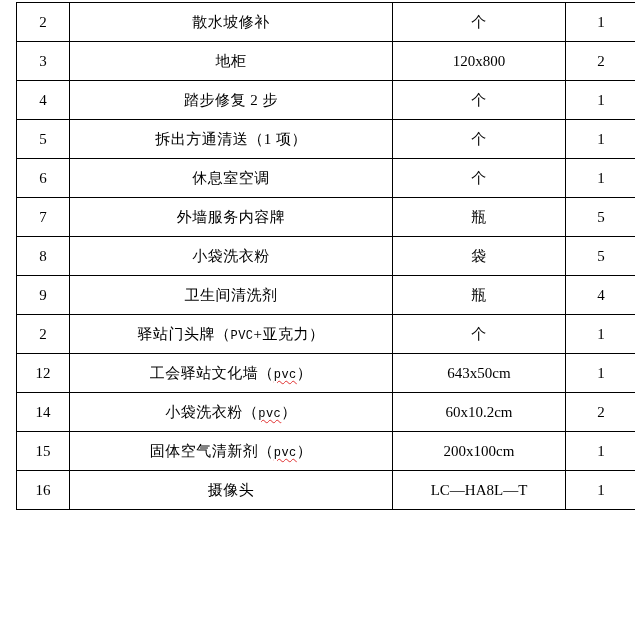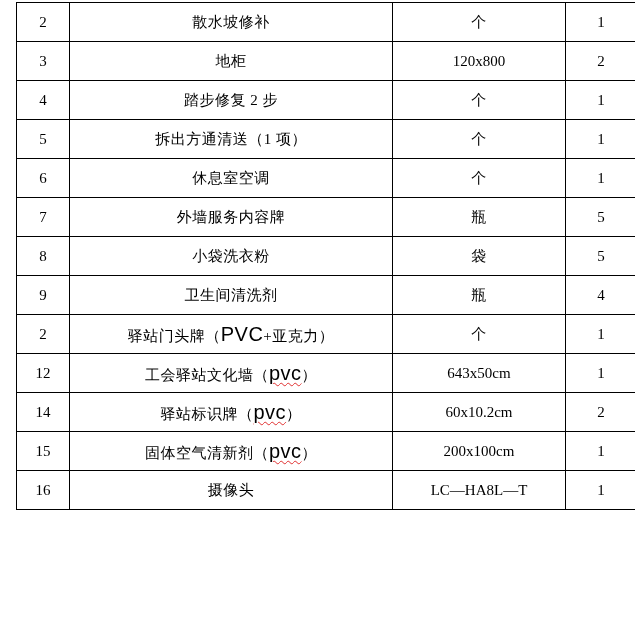--- a/index.html
+++ b/index.html
@@ -42,22 +42,22 @@
   td.col-spec { width: 168px; }
   td.col-qty  { width: 66px; }
 
   .cn {
     font-family: "DejaVu Sans", "Liberation Sans", sans-serif;
     font-size: 14px;
     letter-spacing: 0.5px;
     margin-top: 8px;
   }
   .lat {
-    font-family: Liberation Sans, sans-serif;
-    font-size: 20px;
+    font-family: Liberation Mono, monospace;
+    font-size: 12px;
   }
   
   .squiggle {
     text-decoration: underline;
     text-decoration-style: wavy;
     text-decoration-color: #e03030;
     text-decoration-thickness: 1px;
     text-underline-offset: 2px;
   }
 </style>
@@ -135,21 +135,21 @@
       <tr>
         <td class="col-idx lat">12</td>
         <td class="col-name cn"><span>工会驿站文化墙（</span><span class="lat squiggle">pvc</span><span>）</span></td>
         <td class="col-spec lat">643x50cm</td>
         <td class="col-qty lat">1</td>
       </tr>
 
 
       <tr>
         <td class="col-idx lat">14</td>
-        <td class="col-name cn"><span>驿站标识牌（</span><span class="lat squiggle">pvc</span><span>）</span></td>
+        <td class="col-name cn"><span>小袋洗衣粉（</span><span class="lat squiggle">pvc</span><span>）</span></td>
         <td class="col-spec lat">60x10.2cm</td>
         <td class="col-qty lat">2</td>
       </tr>
 
       <tr>
         <td class="col-idx lat">15</td>
         <td class="col-name cn"><span>固体空气清新剂（</span><span class="lat squiggle">pvc</span><span>）</span></td>
         <td class="col-spec lat">200x100cm</td>
         <td class="col-qty lat">1</td>
       </tr>

